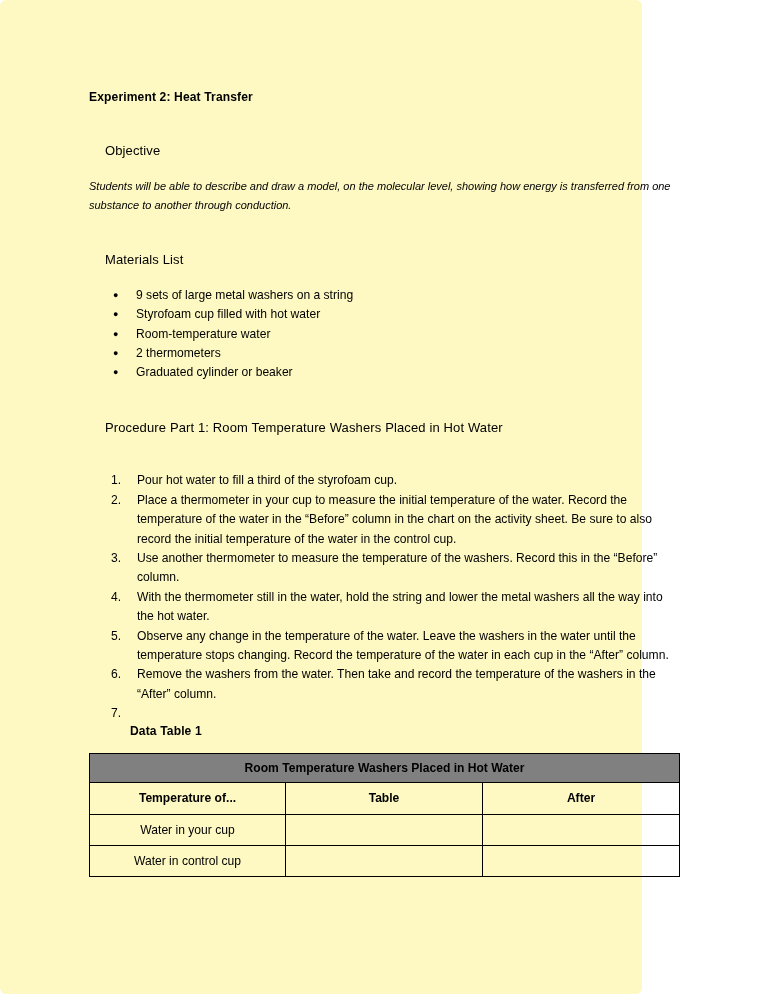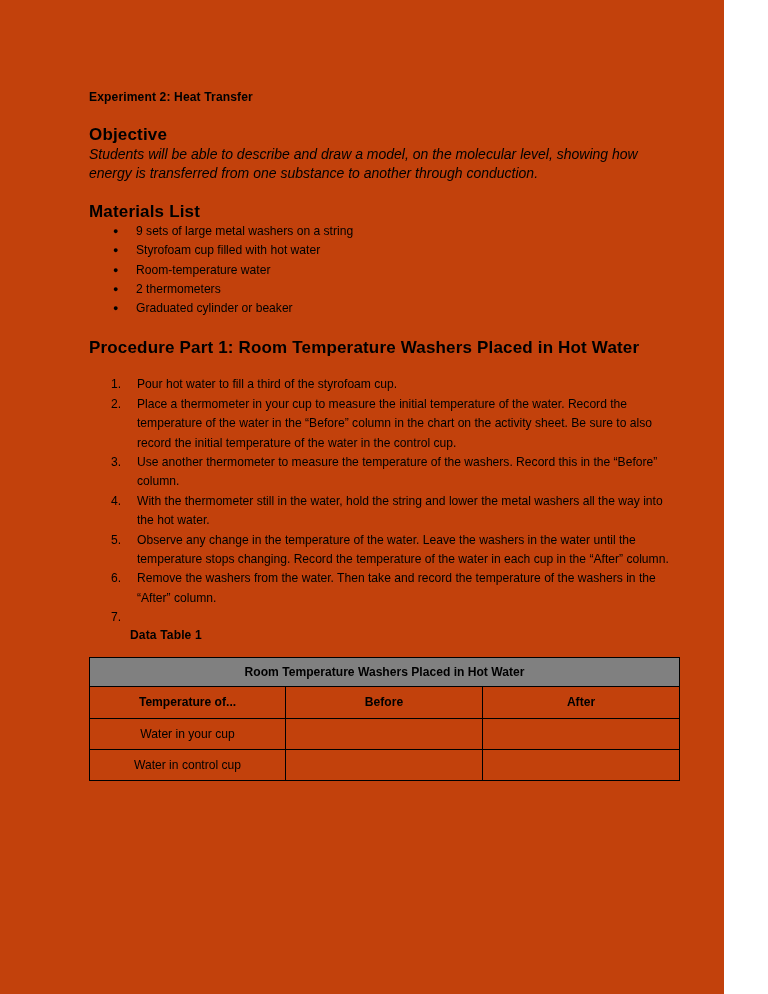--- a/index.html
+++ b/index.html
@@ -10,50 +10,51 @@
   }
   body {
     width: 768px;
     height: 994px;
     font-family: "Liberation Sans", sans-serif;
     color: #000000;
     overflow: hidden;
   }
   .page {
     position: relative;
-    width: 724px;
+    width: 642px;
     height: 994px;
-    background: #c2410c;
+    background: #fef9c3;
     box-sizing: border-box;
+    border-radius: 6px;
   }
   .content {
     position: absolute;
     left: 89px;
     top: 88px;
     width: 590px;
   }
 
   h1.doc-title {
     font-size: 12.1px;
     font-weight: bold;
     margin: 0;
     line-height: 18px;
     letter-spacing: 0.01em;
   }
 
   h2.section-heading {
-    font-size: 17px;
-    font-weight: bold;
-    margin: 0;
+    font-size: 13px;
+    font-weight: normal;
+    margin: 16px;
     line-height: 18.5px;
     letter-spacing: 0.01em;
   }
 
   p.objective-text {
-    font-size: 14px;
+    font-size: 11px;
     font-style: italic;
     margin: 0;
     line-height: 19.4px;
   }
 
   ul.materials {
     margin: 0;
     padding: 0;
     list-style: none;
   }
@@ -224,21 +225,21 @@
         <col class="col-a">
         <col class="col-b">
         <col class="col-c">
       </colgroup>
       <tbody>
         <tr>
           <td class="title-cell" colspan="3">Room Temperature Washers Placed in Hot Water</td>
         </tr>
         <tr>
           <td class="col-head">Temperature of...</td>
-          <td class="col-head">Before</td>
+          <td class="col-head">Table</td>
           <td class="col-head">After</td>
         </tr>
         <tr>
           <td class="row-label">Water in your cup</td>
           <td class="blank-cell"></td>
           <td class="blank-cell"></td>
         </tr>
         <tr>
           <td class="row-label">Water in control cup</td>
           <td class="blank-cell"></td>

